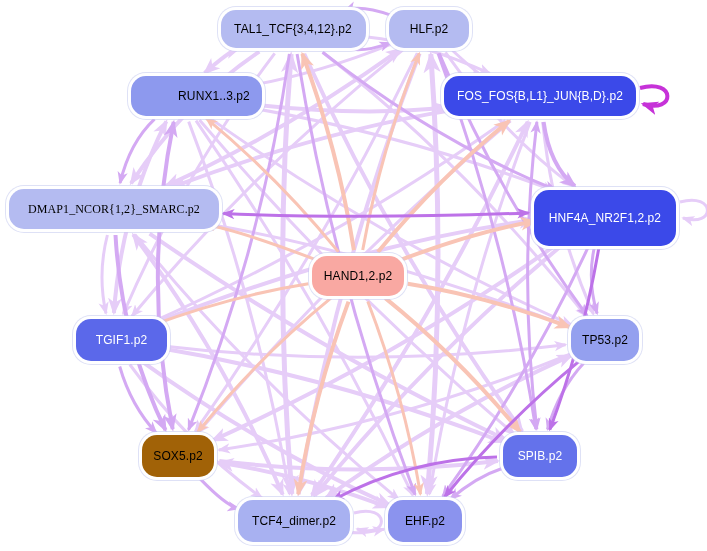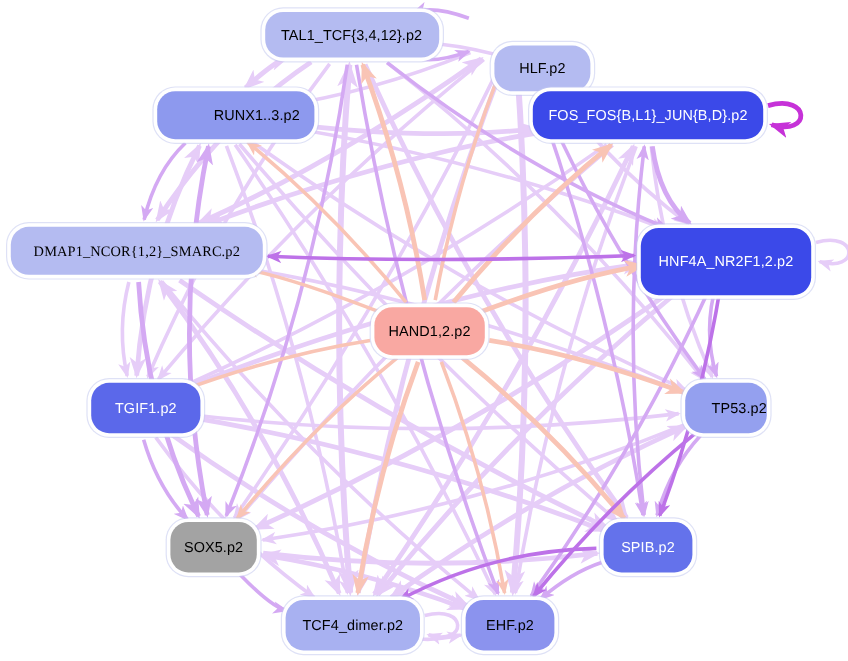--- a/index.html
+++ b/index.html
@@ -134,45 +134,45 @@
       <path d="M 497.0 457.0 Q 409.2 459.0 333.0 500.0" fill="none" stroke="#bd72e8" stroke-width="3" stroke-linecap="butt" marker-end="url(#ah-strong)"></path>
       <path d="M 231 88 C 267 78, 267 114, 234 104" fill="none" stroke="#bd72e8" stroke-width="3" stroke-linecap="butt" marker-end="url(#ah-strong)"></path>
       <path d="M 640 88 C 676 78, 676 114, 643 104" fill="none" stroke="#c632d8" stroke-width="4" stroke-linecap="butt" marker-end="url(#ah-magenta)"></path>
       <path d="M 680 202 C 716 192, 716 228, 683 218" fill="none" stroke="#e6cdf8" stroke-width="3" stroke-linecap="butt" marker-end="url(#ah-light)"></path>
       <path d="M 354 513 C 390 503, 390 539, 357 529" fill="none" stroke="#e6cdf8" stroke-width="3" stroke-linecap="butt" marker-end="url(#ah-light)"></path>
     </svg>
 
   <div class="node" style="left: 220.5px; top: 10px; width: 145px; height: 38px; background: rgb(180, 187, 241); color: rgb(0, 0, 0);">
       <span class="lbl">TAL1_TCF{3,4,12}.p2</span>
     </div>
-  <div class="node" style="left: 412px; top: 10px; width: 80px; height: 38px; background: rgb(180, 187, 241); color: rgb(0, 0, 0); margin-top: 28px;">
+  <div class="node" style="left: 389px; top: 10px; width: 80px; height: 38px; background: rgb(180, 187, 241); color: rgb(0, 0, 0);">
       <span class="lbl">HLF.p2</span>
     </div>
   <div class="node" style="left: 131px; top: 76px; width: 96px; height: 40px; background: rgb(141, 153, 238); color: rgb(0, 0, 0); padding-left: 35px;">
       <span class="lbl">RUNX1..3.p2</span>
     </div>
   <div class="node" style="left: 444px; top: 76px; width: 192px; height: 40px; background: rgb(59, 73, 233); color: rgb(255, 255, 255);">
       <span class="lbl">FOS_FOS{B,L1}_JUN{B,D}.p2</span>
     </div>
   <div class="node" style="left: 9px; top: 189px; width: 210px; height: 40px; background: rgb(180, 187, 241); color: rgb(0, 0, 0); font-family: Liberation Serif, serif;">
       <span class="lbl">DMAP1_NCOR{1,2}_SMARC.p2</span>
     </div>
   <div class="node" style="left: 534px; top: 190px; width: 142px; height: 56px; background: rgb(59, 73, 233); color: #ffffff;">
       <span class="lbl">HNF4A_NR2F1,2.p2</span>
     </div>
   <div class="node" style="left: 312px; top: 256px; width: 92px; height: 40px; background: rgb(249, 168, 162); color: rgb(0, 0, 0);">
       <span class="lbl">HAND1,2.p2</span>
     </div>
   <div class="node" style="left: 76px; top: 319px; width: 91px; height: 42px; background: rgb(91, 104, 234); color: rgb(255, 255, 255);">
       <span class="lbl">TGIF1.p2</span>
     </div>
-  <div class="node" style="left: 571px; top: 319px; width: 68px; height: 42px; background: rgb(148, 160, 239); color: rgb(0, 0, 0); justify-content: flex-end;">
+  <div class="node" style="left: 571px; top: 319px; width: 68px; height: 42px; background: rgb(148, 160, 239); color: rgb(0, 0, 0);">
       <span class="lbl">TP53.p2</span>
     </div>
-  <div class="node" style="left: 142px; top: 435px; width: 72px; height: 42px; background: #a3a3a3; color: rgb(0, 0, 0); text-align: right;">
+  <div class="node" style="left: 142px; top: 435px; width: 72px; height: 42px; background: #a16207; color: rgb(0, 0, 0); text-align: right;">
       <span class="lbl">SOX5.p2</span>
     </div>
   <div class="node" style="left: 503px; top: 435px; width: 74px; height: 42px; background: rgb(100, 114, 235); color: rgb(255, 255, 255);">
       <span class="lbl">SPIB.p2</span>
     </div>
   <div class="node" style="left: 238px; top: 500px; width: 112px; height: 42px; background: rgb(168, 177, 241); color: rgb(0, 0, 0);">
       <span class="lbl">TCF4_dimer.p2</span>
     </div>
   <div class="node" style="left: 388px; top: 500px; width: 74px; height: 42px; background: rgb(139, 147, 238); color: rgb(0, 0, 0);">
       <span class="lbl">EHF.p2</span>

